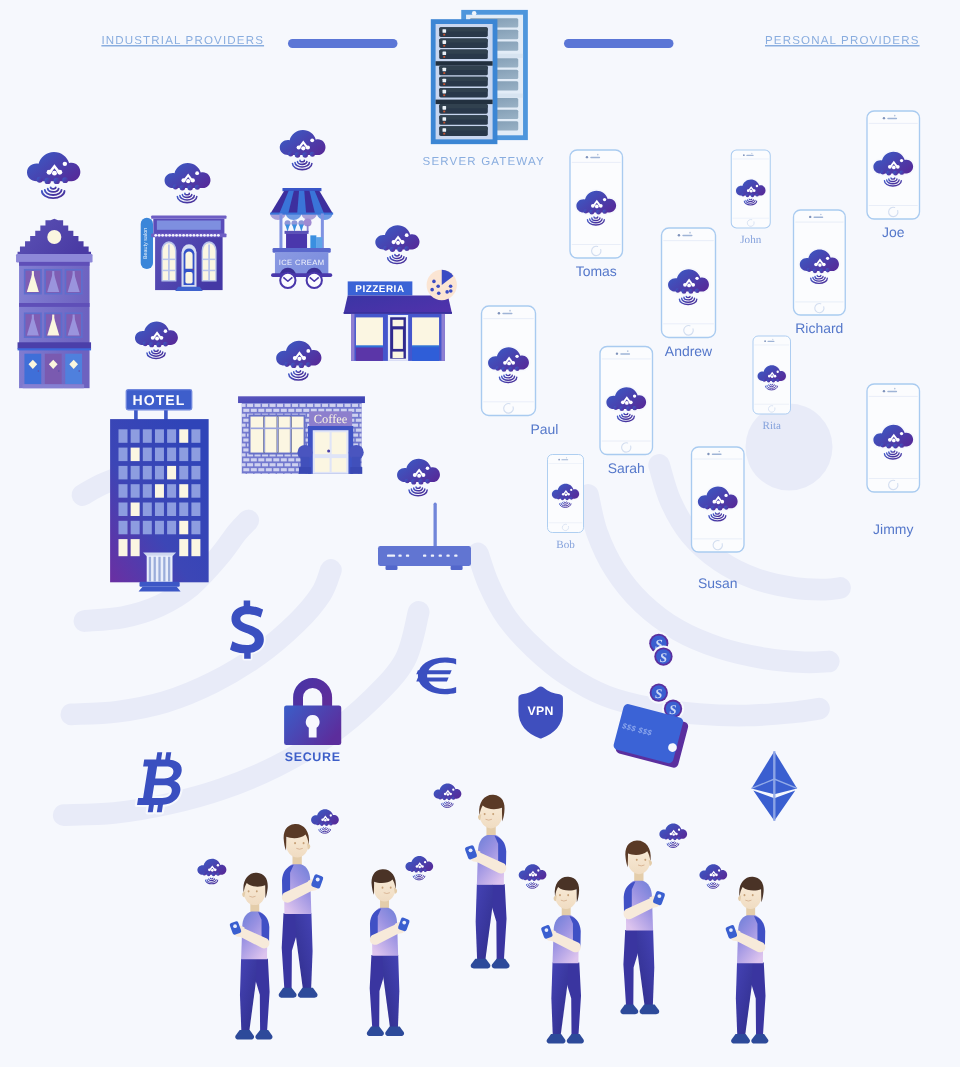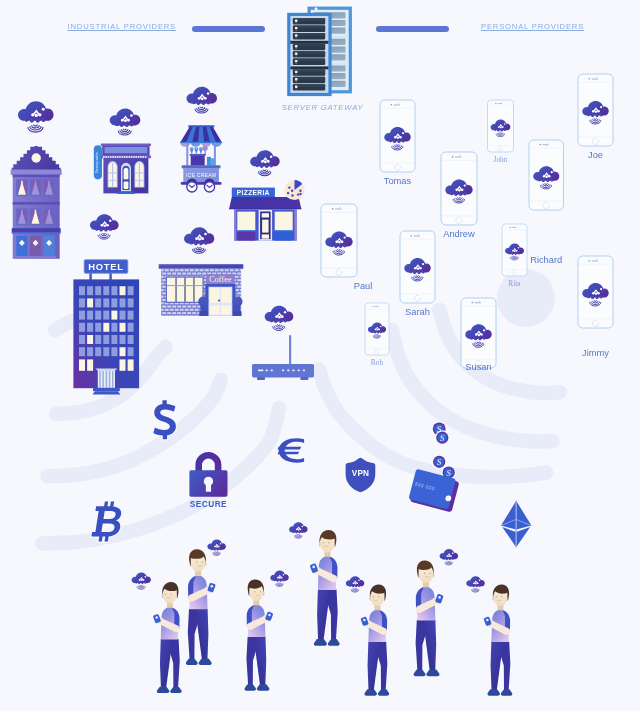--- a/index.html
+++ b/index.html
@@ -1832,28 +1832,28 @@
         <path d="M8.9,14.4 C7.2,14.0 6.8,11.4 8.3,10.7 L9.6,10.3 Z" fill="#e4cdaa"></path>
         <path d="M8.3,10.4 C7.3,2.2 11.9,-3.0 17.6,-2.6 C23.4,-2.2 25.9,2.6 24.9,9.2 C24.5,12.3 23.9,14.3 23.5,15.1 L23.3,6.0 C20.0,7.4 13.8,7.6 10.5,4.5 C9.5,6.3 8.7,8.2 8.5,10.7 Z" fill="#4a3326"></path>
         <g fill="#c7a178">
           <ellipse cx="11.8" cy="10.2" rx="0.66" ry="0.76"></ellipse>
           <ellipse cx="17.5" cy="10.2" rx="0.66" ry="0.76"></ellipse>
         </g>
         <path d="M12.6,13.8 q1.9,1.05 3.8,0" fill="none" stroke="#d4ad8b" stroke-width="0.56" stroke-linecap="round"></path>
       </g>
     </svg>
 <div class="hdr-label" style="left:67.6px;top:22px;">INDUSTRIAL PROVIDERS</div>
-    <div class="hdr-label" style="left:436px;top:22px;padding-left:45px;">PERSONAL PROVIDERS</div>
+    <div class="hdr-label" style="left:465px;top:22px;padding-left:45px;">PERSONAL PROVIDERS</div>
     <div class="bar" style="left:191.8px;top:26.3px;"></div>
     <div class="bar" style="left:376.1px;top:26.3px;"></div>
-    <div class="gw-label" style="left:281.7px;top:103.3px;font-style:italic;">SERVER GATEWAY</div>
+    <div class="gw-label" style="left:281.7px;top:103.3px;">SERVER GATEWAY</div>
     <div class="pname" style="left:397.5px;top:175.5px;">Tomas</div>
     <div class="pname sm" style="left:500.5px;top:154.5px;">John</div>
     <div class="pname" style="left:595.5px;top:149.5px;">Joe</div>
     <div class="pname" style="left:459.0px;top:228.5px;">Andrew</div>
-    <div class="pname" style="left:546.2px;top:213.5px;margin-top:41px;">Richard</div>
+    <div class="pname" style="left:546.2px;top:213.5px;">Richard</div>
     <div class="pname" style="left:339.0px;top:280.5px;padding-left:48px;">Paul</div>
     <div class="pname" style="left:417.5px;top:306.5px;">Sarah</div>
     <div class="pname sm" style="left:514.5px;top:278.5px;">Rita</div>
     <div class="pname sm" style="left:377.0px;top:357.5px;">Bob</div>
-    <div class="pname" style="left:478.5px;top:362px;">Susan</div>
+    <div class="pname" style="left:478.5px;top:384px;">Susan</div>
     <div class="pname" style="left:595.5px;top:348px;text-align:center;">Jimmy</div>
 </div>
 
 </body></html>

